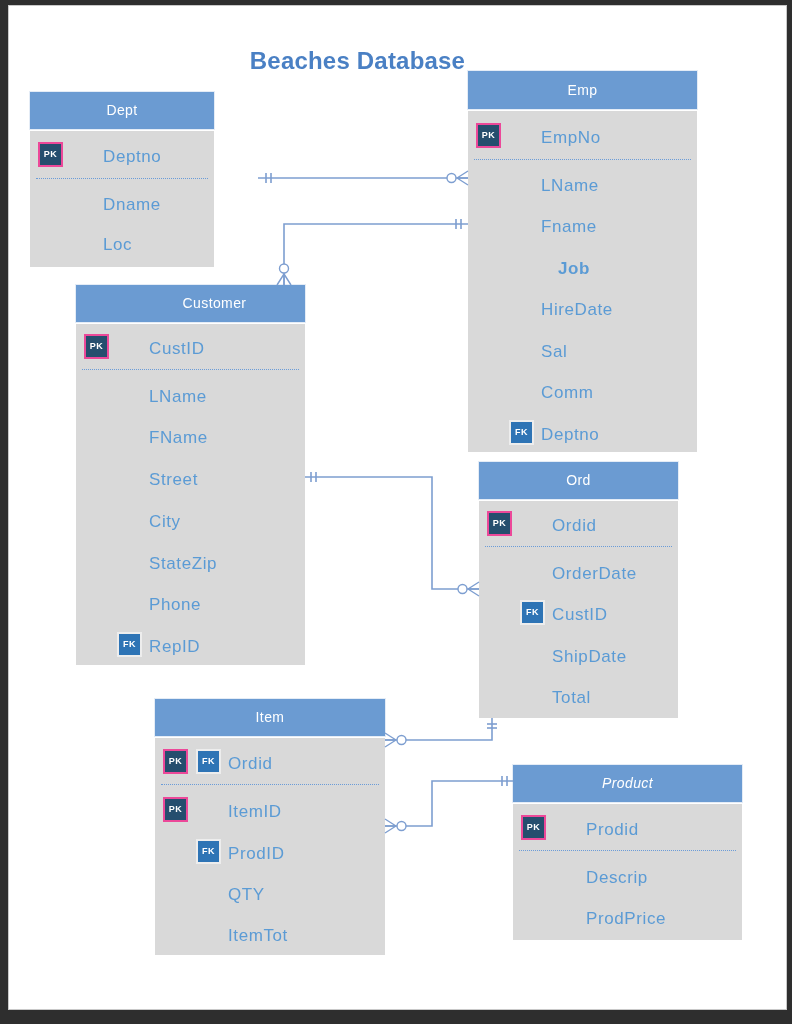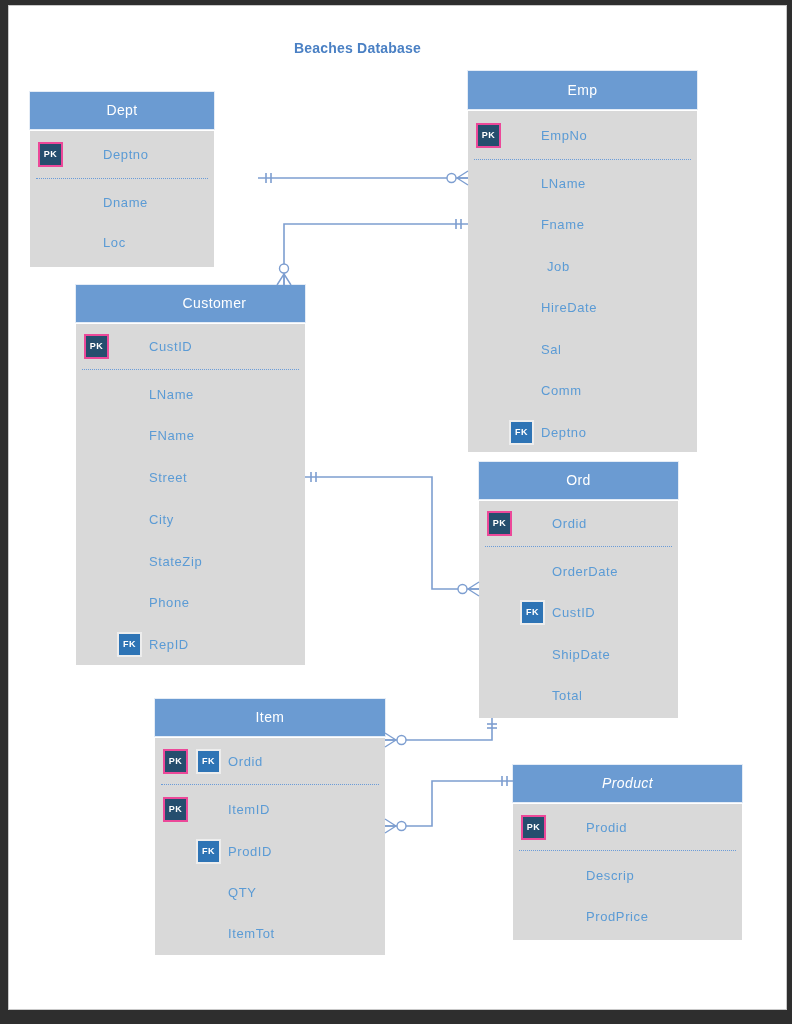--- a/index.html
+++ b/index.html
@@ -8,36 +8,36 @@
     font-family:"Liberation Sans",sans-serif;overflow:hidden;
   }
   #stage{position:absolute;inset:0;}
   .frame{
     position:absolute;inset:0;z-index:30;pointer-events:none;
     border-style:solid;border-color:#2e2e2e;border-width:5px 5px 14px 8px;
     box-shadow:inset 0 0 0 1px #c9c9c9;
   }
   .title{
     position:absolute;left:0;top:31px;width:715px;text-align:center;
-    font-size:14px;font-weight:bold;color:#4a80c4;letter-spacing:.2px;
+    font-size:24px;font-weight:bold;color:#4a80c4;letter-spacing:.2px;
   }
   .table{position:absolute;}
   .thead{
     position:absolute;left:0;right:0;top:0;background:#6b9bd2;color:#ffffff;
     text-align:center;font-size:14px;font-weight:500;letter-spacing:.4px;
     box-shadow:0 0 0 1px #e4ecf6;
   }
   .tbody{position:absolute;left:0;right:0;bottom:0;background:#d9d9d9;}
   .badge{
     position:absolute;width:21px;height:21px;color:#ffffff;font-size:9px;
     font-weight:bold;text-align:center;line-height:21px;letter-spacing:.5px;
   }
   .badge.pk{background:#254e6e;border:2px solid #ec4899;}
   .badge.fk{background:#2e74b5;border:2px solid #ededed;}
-  .flabel{position:absolute;font-size:13px;color:#5b9bd5;letter-spacing:.6px;}
+  .flabel{position:absolute;font-size:17px;color:#5b9bd5;letter-spacing:.6px;}
   .divider{position:absolute;left:6px;right:6px;border-top:1px dotted #6b9cd8;height:0;}
   #conn{position:absolute;left:0;top:0;z-index:5;}
 </style>
 </head>
 <body>
 
 <div id="stage">
   <h1 class="title">Beaches Database</h1>
   <svg id="conn" width="792" height="1024" viewBox="0 0 792 1024">
       <g>
@@ -86,21 +86,21 @@
       <div class="flabel" style="left: 73px; top: 143px;">Loc</div>
     </div>
     <div class="table" style="left: 468px; top: 71px; width: 229px; height: 381px;">
       <div class="thead" style="height: 38px; line-height: 38px;">Emp</div>
       <div class="tbody" style="top: 40px;"></div>
       <div class="badge pk" style="left: 8px; top: 52px;">PK</div>
       <div class="flabel" style="left: 73px; top: 57px;">EmpNo</div>
       <div class="divider" style="top: 88px;"></div>
       <div class="flabel" style="left: 73px; top: 105px;">LName</div>
       <div class="flabel" style="left: 73px; top: 146px;">Fname</div>
-      <div class="flabel" style="left: 79px; top: 188px;">Job</div>
+      <div class="flabel" style="left: 90px; top: 188px; font-weight: bold;">Job</div>
       <div class="flabel" style="left: 73px; top: 229px;">HireDate</div>
       <div class="flabel" style="left: 73px; top: 271px;">Sal</div>
       <div class="flabel" style="left: 73px; top: 312px;">Comm</div>
       <div class="badge fk" style="left: 41px; top: 349px;">FK</div>
       <div class="flabel" style="left: 73px; top: 354px;">Deptno</div>
     </div>
     <div class="table" style="left: 76px; top: 285px; width: 229px; height: 380px;">
       <div class="thead" style="height: 37px; line-height: 37px; padding-left: 48px;">Customer</div>
       <div class="tbody" style="top: 39px;"></div>
       <div class="badge pk" style="left: 8px; top: 49px;">PK</div>

